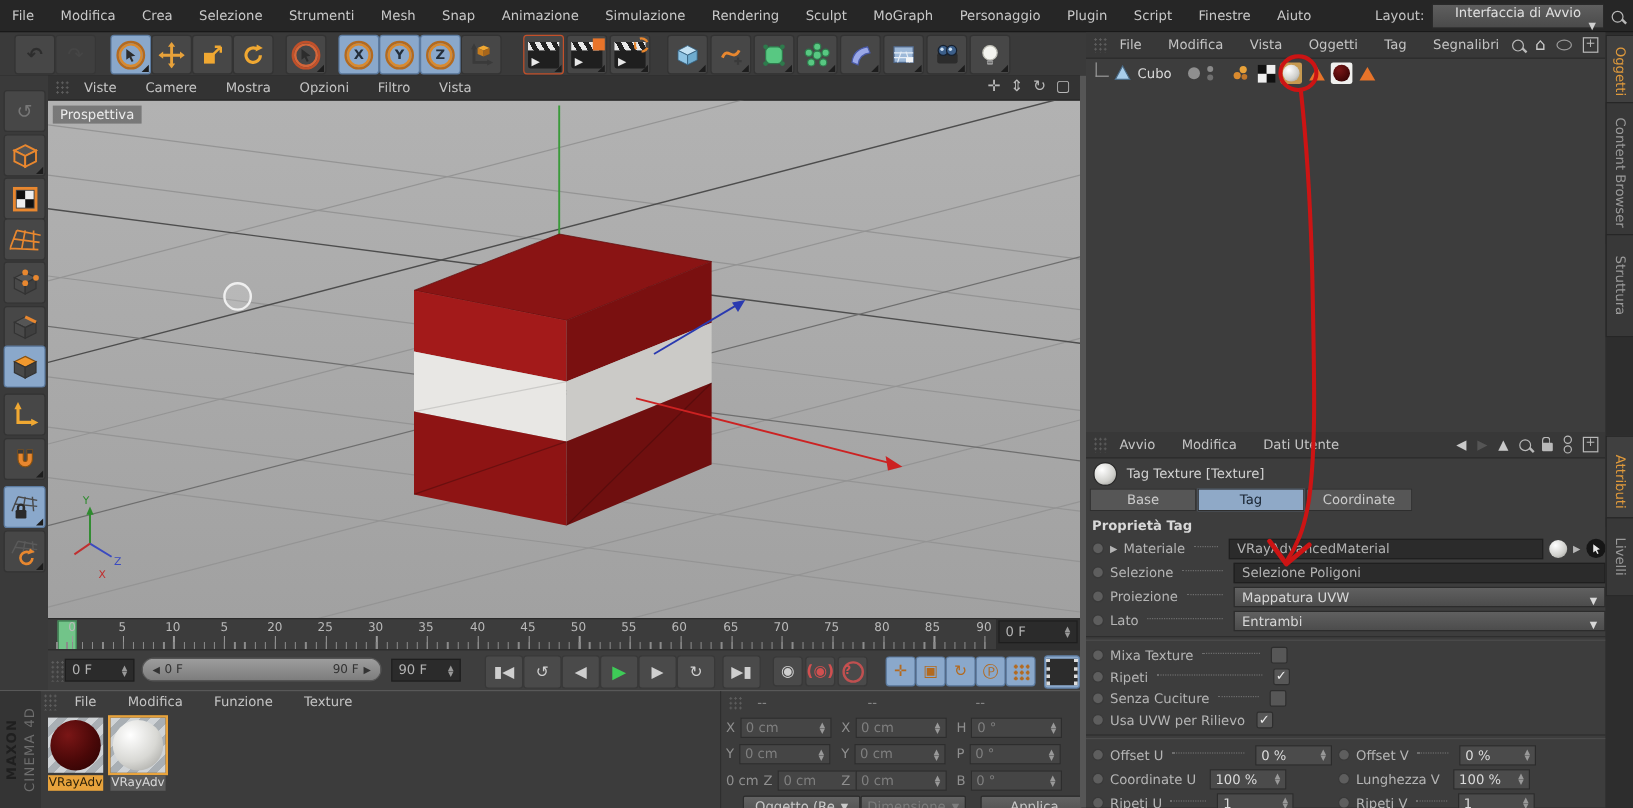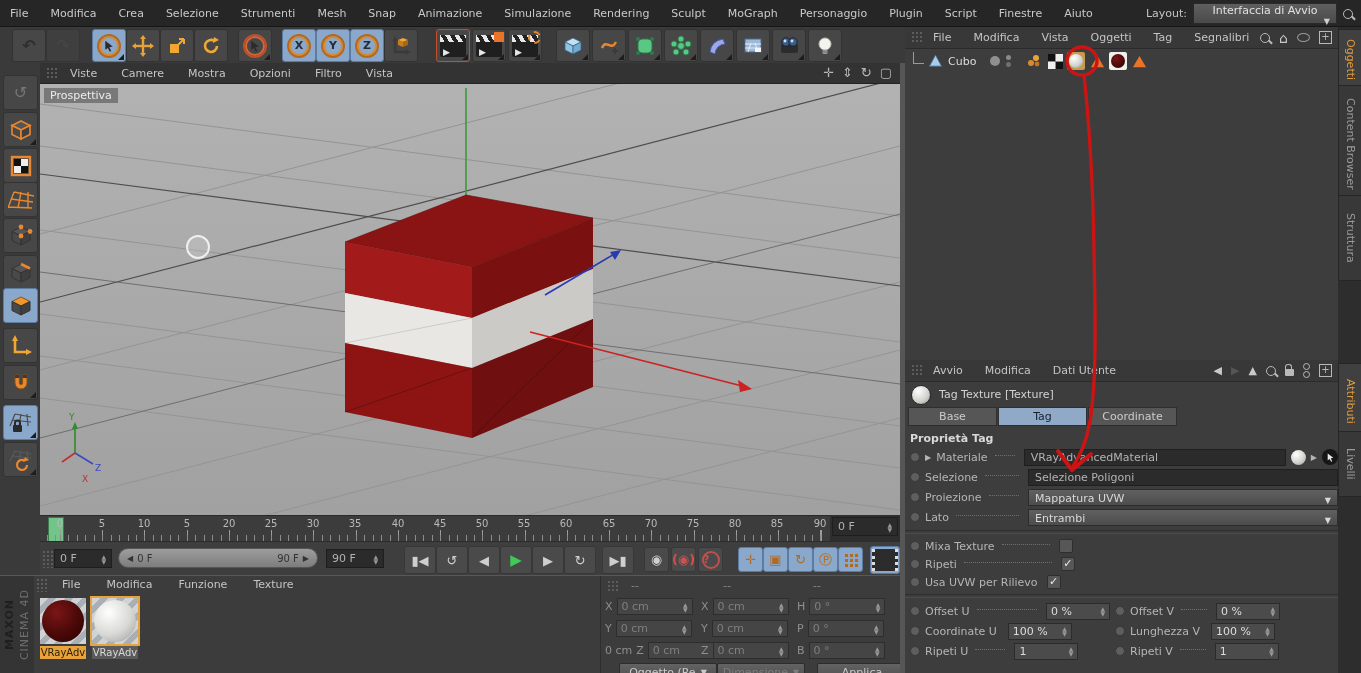--- a/index.html
+++ b/index.html
@@ -840,20 +840,26 @@
     <span class="cb"></span>
   </div>
   <div class="arow" style="height:18px">
     <span class="blt"></span>
     <span class="albl">Ripeti</span>
     <span class="leader" style="max-width:88px"></span>
     <span class="cb">✓</span>
   </div>
   <div class="arow" style="height:18px">
     <span class="blt"></span>
+    <span class="albl">Senza Cuciture</span>
+    <span class="leader" style="max-width:34px"></span>
+    <span class="cb"></span>
+  </div>
+  <div class="arow" style="height:18px">
+    <span class="blt"></span>
     <span class="albl">Usa UVW per Rilievo</span>
     <span class="cb" style="margin-left:4px">✓</span>
   </div>
 
   <div class="sep"></div>
 
   <div style="display:flex">
     <div class="arow" style="width:205px;box-sizing:border-box">
       <span class="blt"></span>
       <span class="albl">Offset U</span>

